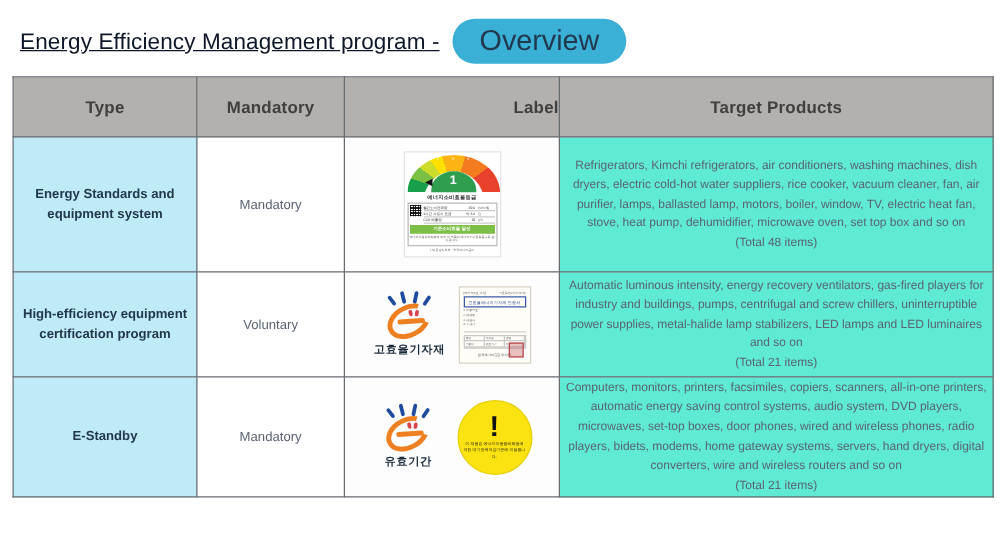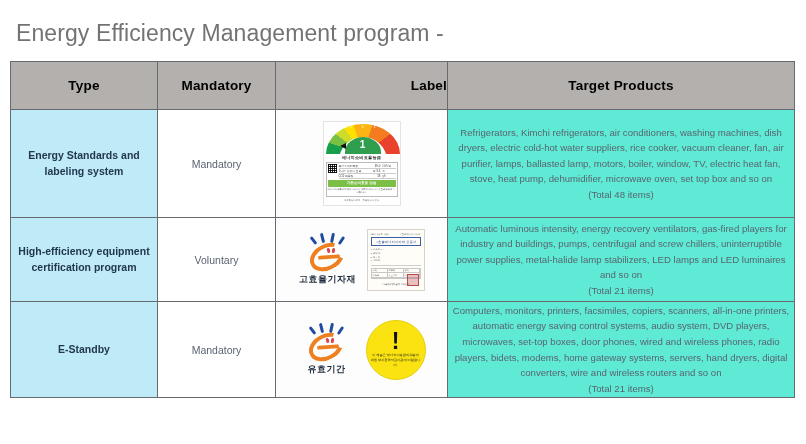--- a/index.html
+++ b/index.html
@@ -19,24 +19,25 @@
   
   .title-row {
     display: flex;
     align-items: center;
     gap: 10px;
     padding: 14px 0 0 16px;
     height: 52px;
     box-sizing: border-box;
   }
   .title-main {
-    font-size: 23px;
-    color: #737373;
+    font-size: 18px;
+    color: #0f172a;
     letter-spacing: .1px;
     white-space: nowrap;
+    text-decoration: underline;
   }
   .title-pill {
     background: #3BB0D6;
     color: #21394f;
     font-size: 23px;
     border-radius: 26px;
     padding: 4px 22px 6px 22px;
     line-height: 1.15;
     white-space: nowrap;
   }
@@ -52,21 +53,21 @@
     table-layout: fixed;
   }
   table.grid th,
   table.grid td {
     border: 1px solid #666b70;
     vertical-align: middle;
     padding: 0;
   }
   table.grid thead th {
     background: #b3b0ad;
-    color: #000000;
+    color: #404040;
     font-size: 13.5px;
     font-weight: bold;
     height: 47px;
     letter-spacing: .2px;
   }
   .col-type    { width: 146px; }
   .col-mand    { width: 117px; }
   .col-label   { width: 171px; text-align: right; }
   .col-target  { width: 346px; margin-top: 32px; }
 
@@ -384,36 +385,37 @@
     text-align: center;
     line-height: 1.55;
     padding: 0 4px;
   }
 </style>
 </head>
 <body>
 
 <div class="title-row">
   <span class="title-main">Energy Efficiency Management program -</span>
+  <span class="title-pill">Overview</span>
 </div>
 
 <div class="table-wrap">
   <table class="grid">
     <thead>
       <tr>
         <th class="col-type">Type</th>
         <th class="col-mand">Mandatory</th>
         <th class="col-label">Label</th>
         <th class="col-target">Target Products</th>
       </tr>
     </thead>
     <tbody>
 
       <tr class="row1">
-        <td class="type-cell">Energy Standards and labeling system</td>
+        <td class="type-cell">Energy Standards and equipment system</td>
         <td class="mand-cell">Mandatory</td>
         <td class="label-cell">
           <div class="energy-label">
             <div class="gauge-box">
               <div class="gauge-arc"></div>
               <div class="gauge-mask"></div>
               <div class="gauge-inner"></div>
               <div class="gauge-ticks">
                 <span>1</span>
                 <span>2</span>

